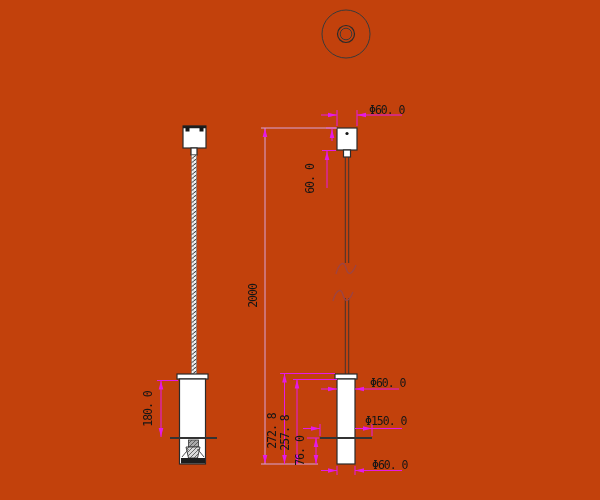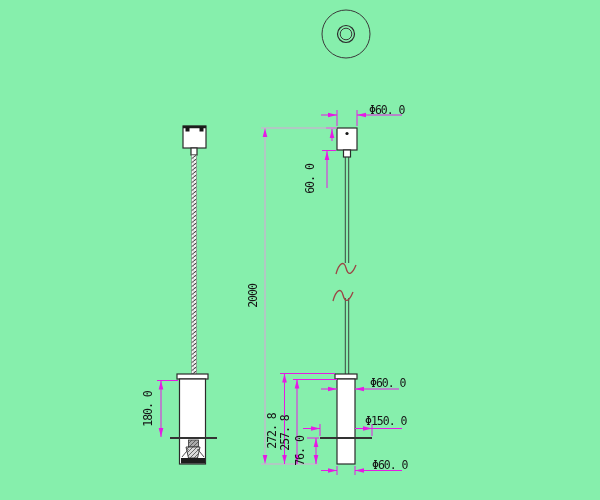--- a/index.html
+++ b/index.html
@@ -1,16 +1,16 @@
 <!DOCTYPE html>
 <html><head>
 <meta charset="utf-8">
 <style>
   html,body{margin:0;padding:0;background:#ffffff;}
-  .canvas{position:relative;width:600px;height:500px;background:#86efac;overflow:hidden;
+  .canvas{position:relative;width:600px;height:500px;background:#c2410c;overflow:hidden;
           font-family:"DejaVu Sans Mono","Liberation Mono",monospace;}
   svg{position:absolute;left:0;top:0;}
   .geo{stroke:#2b2b2b;fill:none;stroke-width:1.2;}
   .geo-thin{stroke:#3a3a3a;fill:none;stroke-width:1;}
   .geo-fill{fill:#ffffff;stroke:#2b2b2b;stroke-width:1.2;}
   .dark{fill:#161616;stroke:none;}
   .dl{stroke:#e51ae5;stroke-width:1;fill:none;}
   .dl-light{stroke:#d9a3d9;stroke-width:1;fill:none;}
   .ar{fill:#e51ae5;stroke:none;}
   .brk{stroke:#9c4444;stroke-width:1.3;fill:none;}

